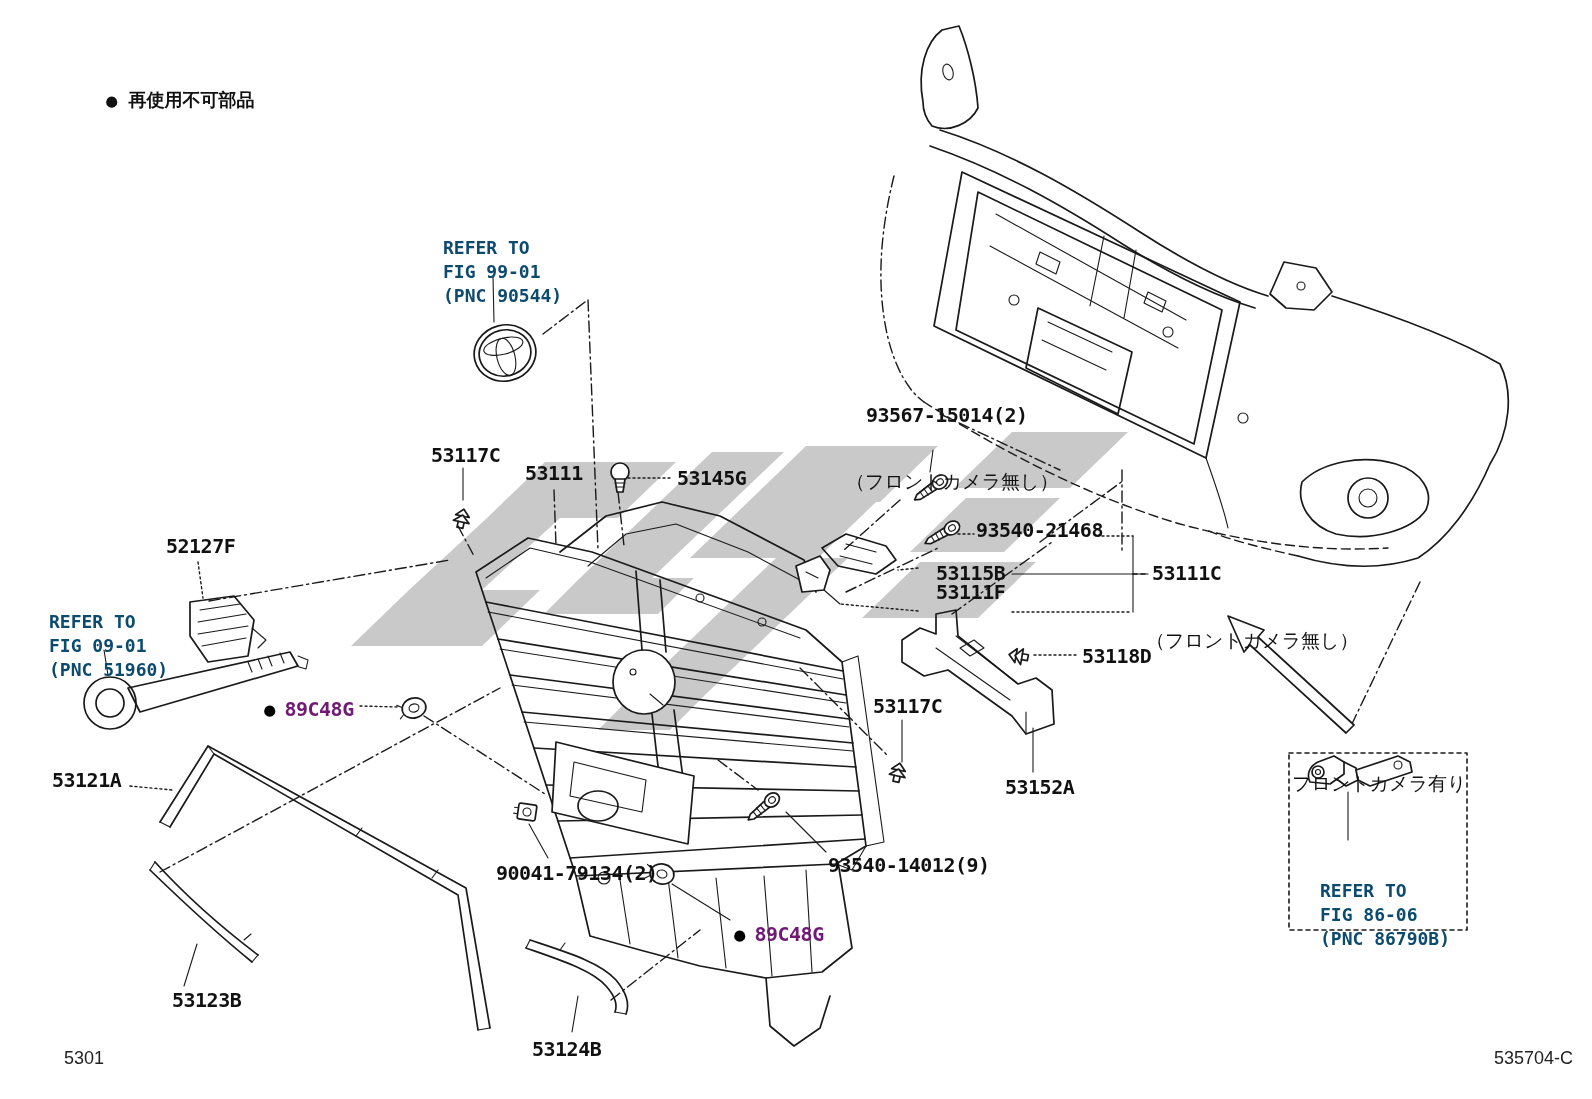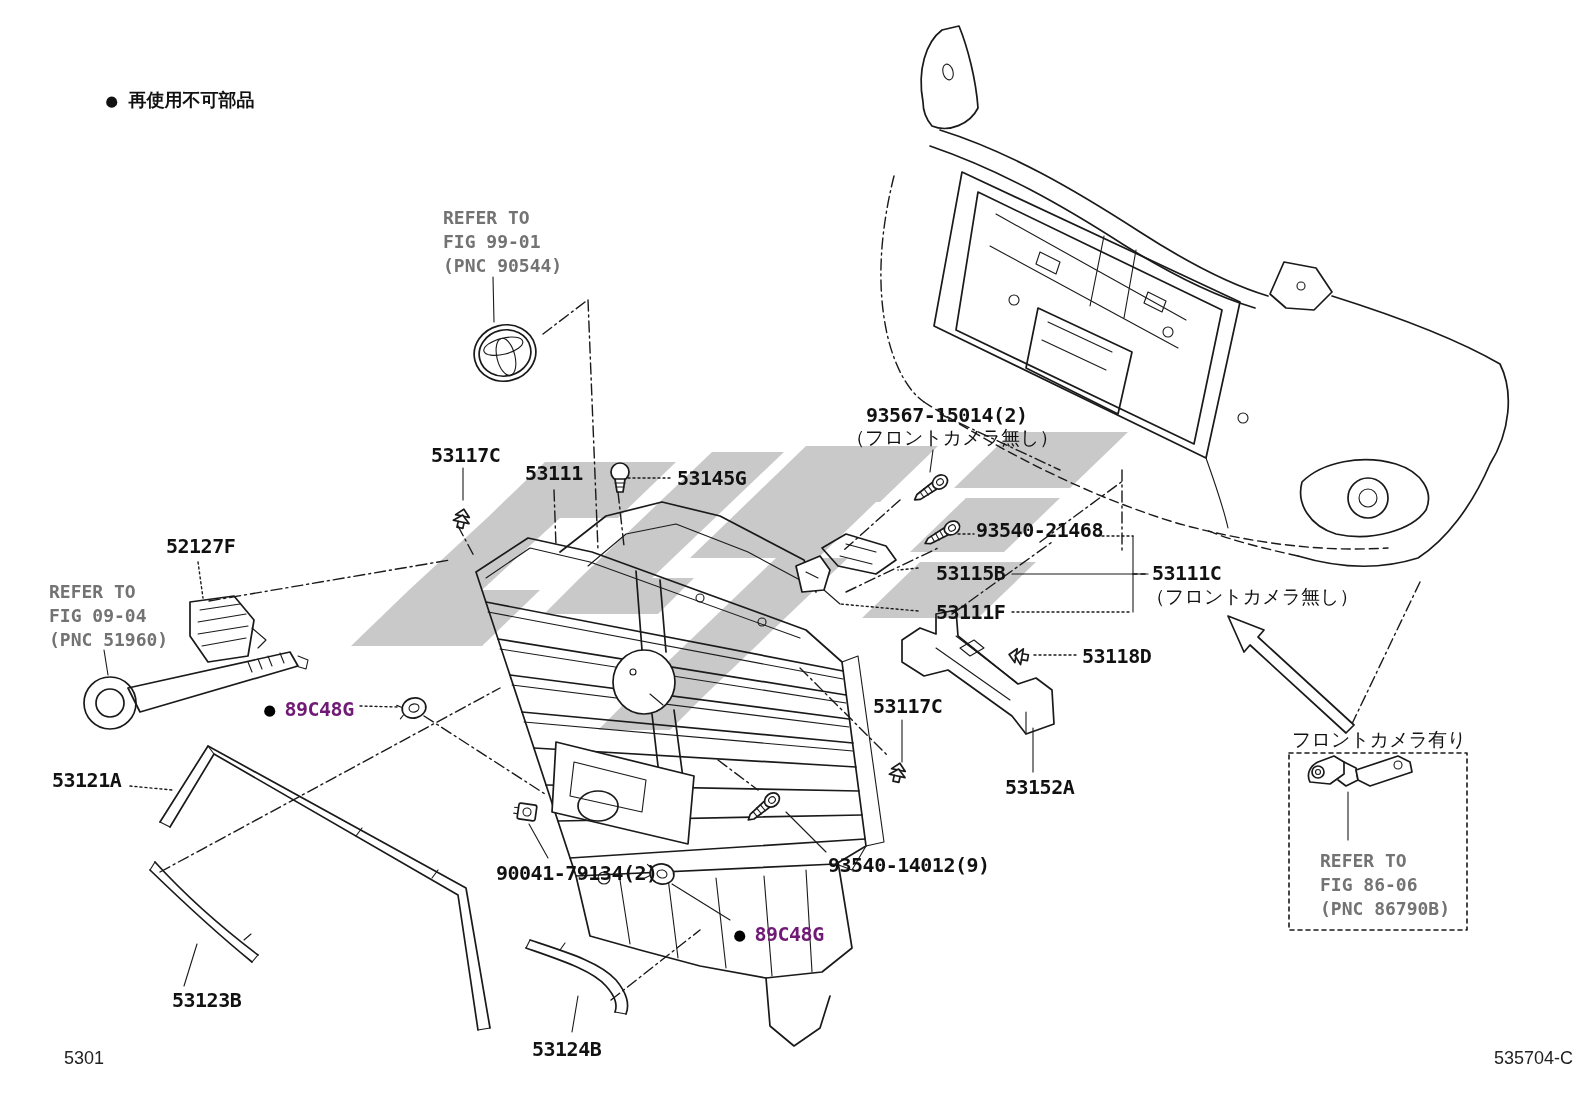--- a/index.html
+++ b/index.html
@@ -9,23 +9,23 @@
   .ln{fill:none;stroke:var(--line,#1a1a1a);stroke-width:1.7;stroke-linecap:round;stroke-linejoin:round;}
   .thin{stroke-width:1.1;}
   .fillw{fill:#fff;stroke:var(--line,#1a1a1a);stroke-width:1.7;stroke-linejoin:round;}
   .dd{stroke-dasharray:11 4 2 4;stroke-width:1.4;}
   .dash{stroke-dasharray:9 5;stroke-width:1.4;}
   .dot{stroke-dasharray:2 3;stroke-width:1.4;}
   .dashbox{stroke-dasharray:4 4;stroke-width:1.6;}
   .wm{fill:var(--watermark,#c9c9c9);}
   .pn{position:absolute;font:700 20px "DejaVu Sans Mono",monospace;color:#111;
       letter-spacing:-0.5px;white-space:nowrap;}
-  .jp{position:absolute;font:400 19px "DejaVu Sans Mono",monospace;color:#111;white-space:nowrap;}
-  .ref{position:absolute;font:700 18px "DejaVu Sans Mono",monospace;color:#737373;
-       line-height:24px;white-space:nowrap;}
+  .jp{position:absolute;font:400 19px "DejaVu Sans Mono",monospace;color:#111;white-space:nowrap;margin-top:44px;}
+  .ref{position:absolute;font:700 18px "DejaVu Sans Mono",monospace;color:#0c4a6e;
+       line-height:24px;white-space:nowrap;margin-top:30px;}
   .ft{position:absolute;font:400 18px "Liberation Sans",sans-serif;color:#222;white-space:nowrap;margin-left:20px;}
   .note{position:absolute;display:flex;align-items:center;gap:11px;
         font:600 18px "DejaVu Sans Mono",monospace;color:#111;white-space:nowrap;}
   .blt{font-size:19px;line-height:1;}
   .pnrow{position:absolute;display:flex;align-items:center;gap:9px;white-space:nowrap;}
   .pnrow .lbl{font:700 20px "DejaVu Sans Mono",monospace;color:#701a75;letter-spacing:-0.5px;}
 </style>
 </head>
 <body>
 
@@ -282,38 +282,38 @@
   </div>
 
   <div class="ref" style="left:443px;top:206px">
     <div>REFER TO</div>
     <div>FIG 99-01</div>
     <div>(PNC 90544)</div>
   </div>
 
   <div class="ref" style="left:49px;top:580px">
     <div>REFER TO</div>
-    <div>FIG 09-04</div>
+    <div>FIG 09-01</div>
     <div>(PNC 51960)</div>
   </div>
 
   <div class="ref" style="left:1320px;top:849px">
     <div>REFER TO</div>
     <div>FIG 86-06</div>
     <div>(PNC 86790B)</div>
   </div>
 
   <div class="pn" style="left:431px;top:443px">53117C</div>
   <div class="pn" style="left:525px;top:461px">53111</div>
   <div class="pn" style="left:677px;top:466px">53145G</div>
   <div class="pn" style="left:866px;top:403px">93567-15014(2)</div>
   <div class="jp" style="left:846px;top:425px">（フロントカメラ無し）</div>
   <div class="pn" style="left:976px;top:518px">93540-21468</div>
   <div class="pn" style="left:936px;top:561px">53115B</div>
-  <div class="pn" style="left:936px;top:600px">53111F</div>
+  <div class="pn" style="left:936px;top:580px">53111F</div>
   <div class="pn" style="left:1152px;top:561px">53111C</div>
   <div class="jp" style="left:1146px;top:584px">（フロントカメラ無し）</div>
   <div class="pn" style="left:1082px;top:644px">53118D</div>
   <div class="pn" style="left:166px;top:534px">52127F</div>
 
   <div class="pnrow" style="left:264px;top:697px">
     <span class="blt">●</span>
     <span class="lbl">89C48G</span>
   </div>
 

